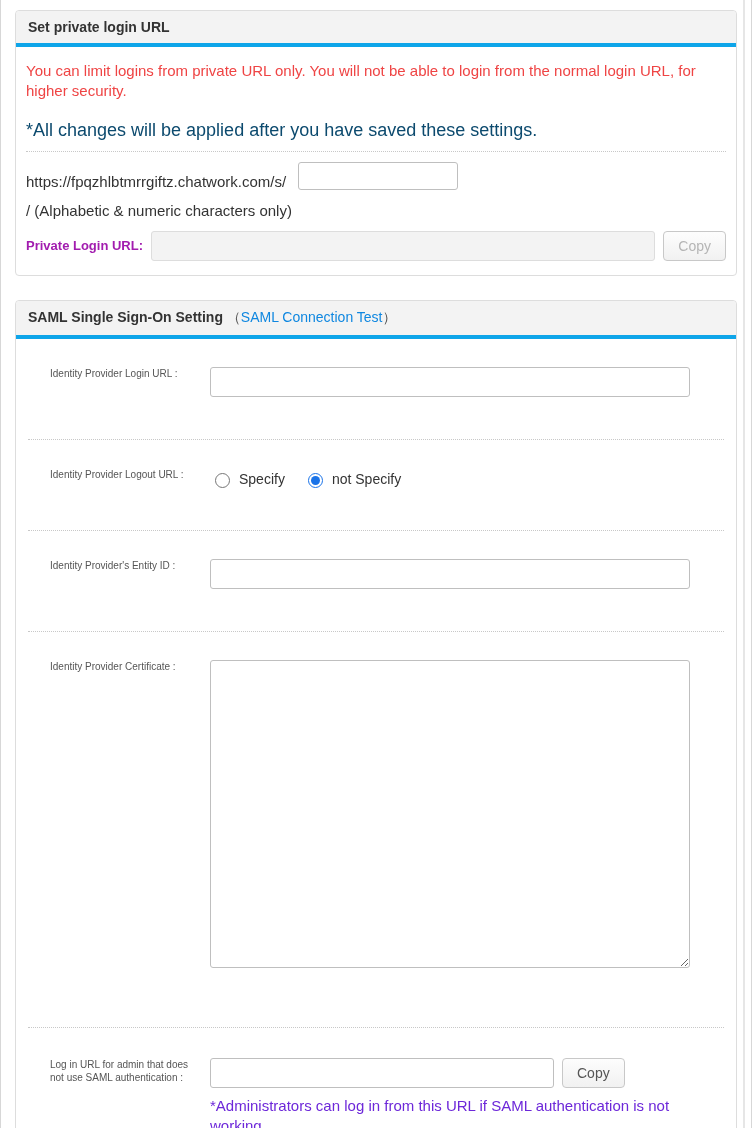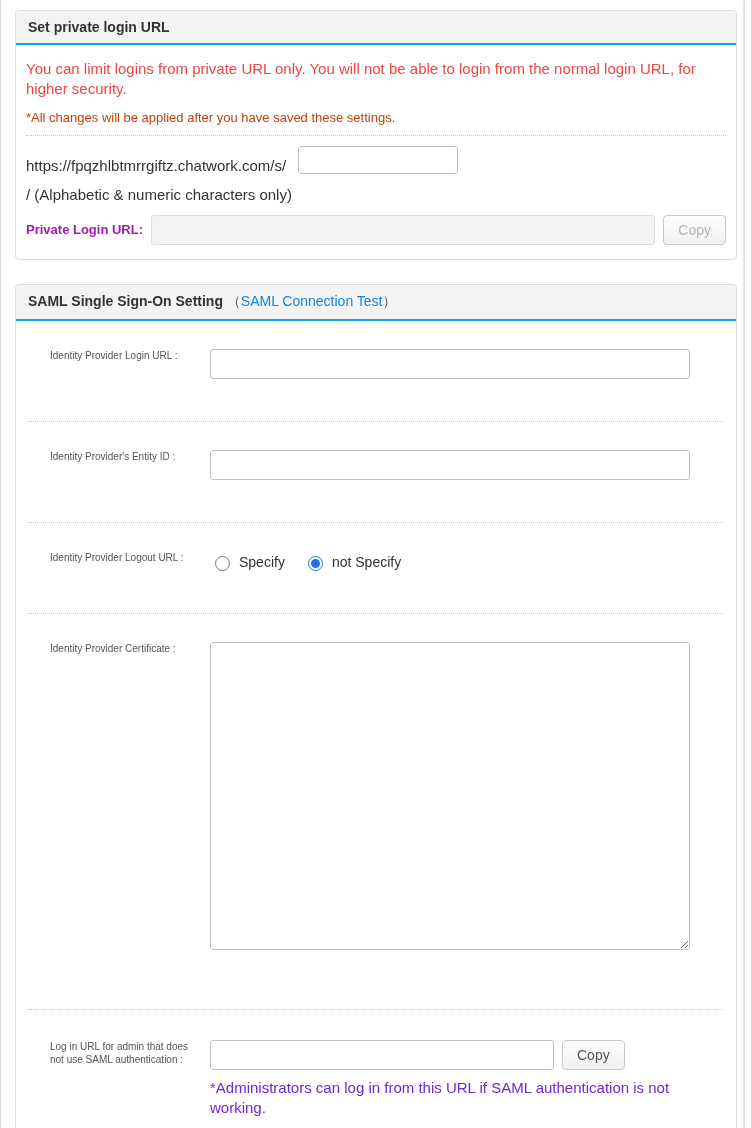--- a/index.html
+++ b/index.html
@@ -27,37 +27,37 @@
     background:#e6e6e6;
   }
   .panel {
     border: 1px solid #ddd;
     border-radius: 4px;
     background: #fff;
     margin-bottom: 24px;
   }
   .panel-head {
     background: #f3f3f3;
-    border-bottom: 2px solid #0ea5e9;
+    border-bottom: 4px solid #0ea5e9;
     padding: 8px 12px;
     font-size: 14px;
     font-weight: 700;
     color: #333;
     border-radius: 4px 4px 0 0;
   }
   .panel-head .link {
     color: #0f87e0;
     font-weight: 400;
     text-decoration: none;
     cursor: pointer;
   }
   .panel-head .paren { font-weight:400; color:#555; }
   .panel-body { padding: 10px 10px 14px 10px; }
   .desc { margin: 4px 0 6px 0; line-height: 1.35; font-size: 15px; color:#ef4444;}
-  .note { margin: 10px 0 10px 0; font-size: 13px; color:#c2410c;}
+  .note { margin: 18px 0 10px 0; font-size: 18px; color:#0c4a6e;}
   .dotted { border-top: 1px dotted #c8c8c8; margin: 8px 0 10px 0; }
   .url-row { display:flex; align-items:flex-end; flex-wrap:wrap; gap:12px; font-size:15px; margin-bottom:12px;}
   .url-row input[type="text"]{
     height:28px; border:1px solid #bfbfbf; border-radius:3px; width:160px; padding:2px 6px; font-size:14px;
   }
   .copy-row { display:flex; align-items:center; gap:8px; }
   .copy-label { font-size:13px; font-weight:700; color:#a21caf; white-space:nowrap;}
   .copy-field {
     flex:1; height:30px; background:#f3f3f3; border:1px solid #ddd; border-radius:3px;
   }
@@ -130,39 +130,39 @@
     <div class="panel-body">
 
       <div class="srow">
         <div class="slabel">Identity Provider Login URL :</div>
         <div class="scontrol">
           <input type="text" value="" style="">
         </div>
       </div>
 
       <div class="srow">
-        <div class="slabel">Identity Provider's Entity ID :</div>
-        <div class="scontrol">
-          <input type="text" value="" style="">
-        </div>
-      </div>
-
-      <div class="srow">
         <div class="slabel">Identity Provider Logout URL :</div>
         <div class="scontrol">
           <div class="radio-group">
             <label>
               <input type="radio" name="logout" style="">
               <span>Specify</span>
             </label>
             <label>
               <input type="radio" name="logout" checked="" style="">
               <span>not Specify</span>
             </label>
           </div>
+        </div>
+      </div>
+
+      <div class="srow">
+        <div class="slabel">Identity Provider's Entity ID :</div>
+        <div class="scontrol">
+          <input type="text" value="" style="">
         </div>
       </div>
 
       <div class="srow" style="padding-bottom:56px;">
         <div class="slabel">Identity Provider Certificate :</div>
         <div class="scontrol">
           <textarea style=""></textarea>
         </div>
       </div>
 

